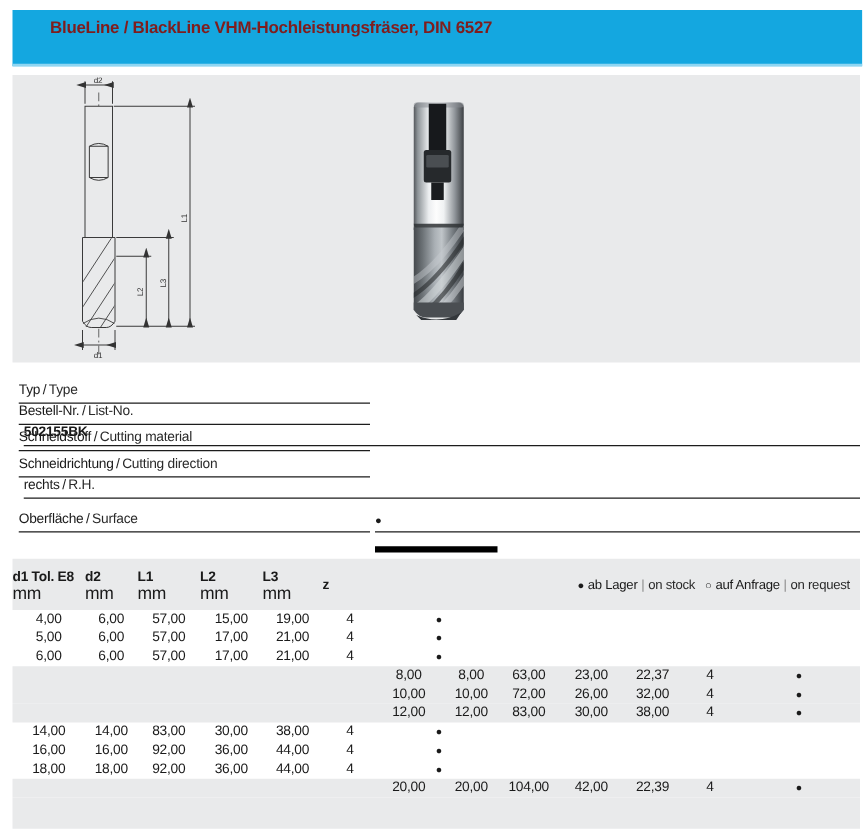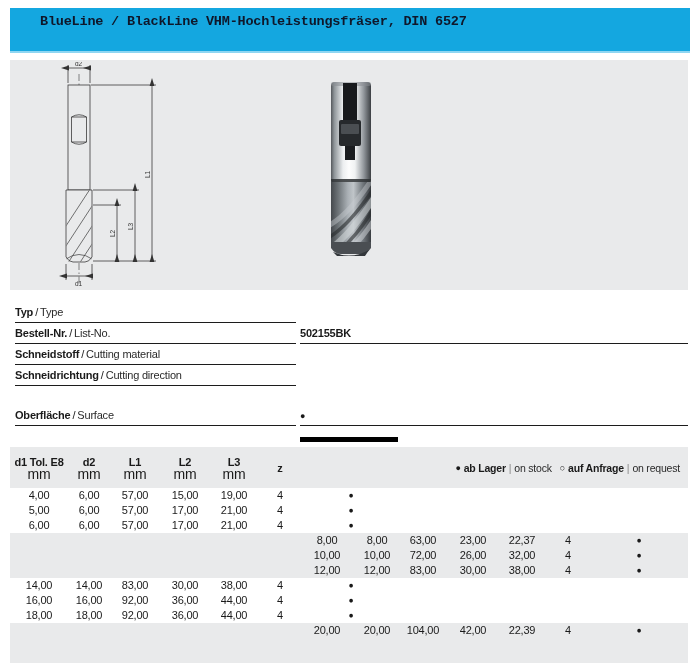--- a/index.html
+++ b/index.html
@@ -3,49 +3,49 @@
 <meta charset="utf-8">
 <style>
   * { margin:0; padding:0; box-sizing:border-box; }
   html,body { background:#ffffff; }
   body { font-family:"Liberation Sans", sans-serif; color:#1a1a1a; }
   .page { position:relative; width:690px; height:668px; background:#fff; overflow:hidden; letter-spacing:-0.2px; }
 
   
   .topbar { position:absolute; left:10px; top:8px; width:680px; height:45px;
             background:#14a7e0; border-bottom:2px solid #8fd6f2; padding:5px 0 0 30px; }
-  .topbar .t1 { color:#0f172a; font-size:13.5px; font-weight:700; line-height:18px;font-family:Liberation Mono, monospace; }
+  .topbar .t1 { color:#7f1d1d; font-size:13.5px; font-weight:700; line-height:18px; }
   .topbar .t2 { color:#fff; font-size:13.5px; font-weight:400; line-height:18px; }
 
   
   .img-panel { position:absolute; left:10px; top:60px; width:678px; height:230px; background:#e9eaeb; }
   .drawing-svg { position:absolute; left:10px; top:2px; }
   .photo-svg { position:absolute; left:318px; top:20px; }
   .dim-label { font-family:"Liberation Sans", sans-serif; font-size:6.5px; fill:#333; }
 
   
   .specs { position:absolute; left:15px; top:296px; width:673px; font-size:11px; }
   .spec-row { display:flex; align-items:stretch; }
   .spec-label { width:281px; border-bottom:1.5px solid #1c1c1c; display:flex; align-items:flex-end; padding-bottom:4px; }
   .spec-value { margin-left:4px; flex:1; border-bottom:1.5px solid #1c1c1c; position:relative;
                 display:flex; align-items:flex-end; padding-bottom:4px; }
   .val-center { width:98px; text-align:left; }
-  .h27 { height:27px; } .h21 { height:21px; } .h33 { height:33px; margin-top:7px; }
-  .de { font-weight:700; } .en { font-weight:400; color:#2a2a2a; }
+  .h27 { height:27px; } .h21 { height:21px;flex-direction:column; } .h33 { height:33px; margin-top:7px; }
+  .de { font-weight:400; } .en { font-weight:400; color:#2a2a2a; }
   .sep { margin:0 2px; font-weight:400; }
   .bold-val { font-weight:700; }
   .badge { position:absolute; left:0; bottom:-1px; width:98px; height:25px; background:#000;
            color:#fff; font-weight:700; font-size:11.5px; display:flex; align-items:center; justify-content:center; }
   .surface-dot { font-size:9px; }
   .thick-bar { position:absolute; left:300px; top:437px; width:98px; height:5px; background:#000; }
 
   
   .thead { position:absolute; left:10px; top:447px; width:678px; height:41px; background:#e9eaeb;
            display:flex; align-items:center; }
-  .hc { text-align:center; line-height:12px; }
+  .hc { line-height:12px; }
   .hc .nm { font-size:11px; font-weight:700; }
   .hc .un { font-size:14px; font-weight:400; }
   .c0 { width:58px; } .c1 { width:42px; } .c2 { width:50px; } .c3 { width:50px; }
   .c4 { width:48px; } .c5 { width:44px; } .c6 { width:98px; }
   .legend { position:absolute; right:8px; top:0; height:41px; display:flex; align-items:center;
             font-size:10.5px; white-space:nowrap; }
   .legend .sym { font-size:9px; margin:0 3px 0 8px; }
   .legend .bar { color:#8a8a8a; margin:0 3px; font-weight:400; }
 
   .tbody { position:absolute; left:10px; top:488px; width:678px; }
@@ -185,20 +185,25 @@
           <span class="en">Cutting material</span>
       </div>
     </div>
 
     <div class="spec-row h21">
       <div class="spec-label">
         <span class="de">Schneidrichtung</span>
           <span class="sep">/</span>
           <span class="en">Cutting direction</span>
       </div>
+      <div class="spec-value">
+        <div class="val-center">
+          <span class="de">rechts</span><span class="sep">/</span><span class="en">R.H.</span>
+        </div>
+      </div>
     </div>
 
     <div class="spec-row h33">
       <div class="spec-label">
         <span class="de">Oberfläche</span>
           <span class="sep">/</span>
           <span class="en">Surface</span>
       </div>
       <div class="spec-value">
         <div class="val-center surface-dot">●</div>

